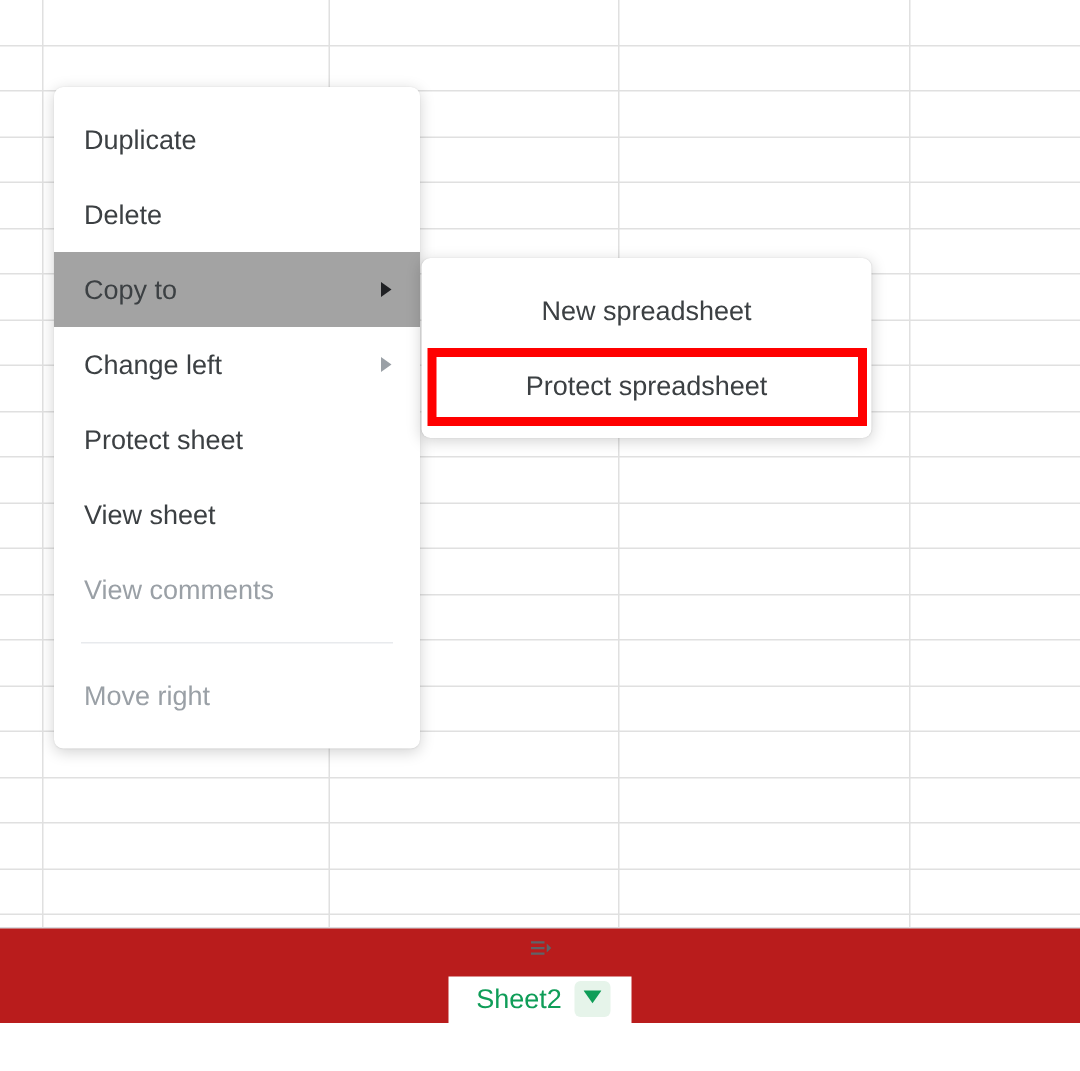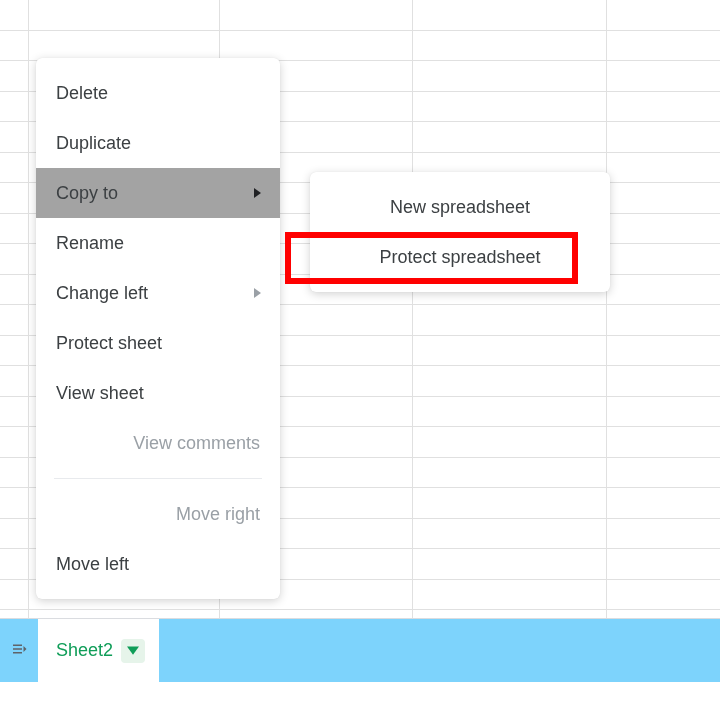--- a/index.html
+++ b/index.html
@@ -28,24 +28,25 @@
       width: 1px;
       background: #e0e0e0;
       height: 618px;
     }
     .sheet-tabs {
       position: absolute;
       bottom: 32px;
       left: 0;
       width: 720px;
       height: 64px;
-      background: #7dd3fc;
+      background: #b91c1c;
       border-top: 1px solid #dadce0;
       display: flex;
       align-items: center;
+      flex-direction: column;
     }
     .all-sheets-btn {
       width: 38px;
       height: 64px;
       display: flex;
       align-items: center;
       justify-content: center;
       cursor: pointer;
     }
     .all-sheets-btn svg { width: 18px; height: 18px; }
@@ -92,21 +93,20 @@
       color: #3c4043;
       cursor: pointer;
       position: relative;
     }
     .menu-item.hover {
       background: #a3a3a3;
     }
     .menu-item.disabled {
       color: #9aa0a6;
       cursor: default;
-      justify-content: flex-end;
     }
     .menu-item .submenu-arrow {
       position: absolute;
       right: 18px;
       top: 50%;
       transform: translateY(-50%);
     }
     .menu-item .submenu-arrow svg { width: 10px; height: 10px; display: block; }
     .menu-item .submenu-arrow.dim svg path { fill: #9aa0a6; }
     .menu-separator {
@@ -116,21 +116,20 @@
     }
     .submenu {
       position: absolute;
       left: 281px;
       top: 172px;
       width: 300px;
       background: #fff;
       border-radius: 6px;
       box-shadow: 0 2px 10px rgba(0,0,0,0.18), 0 0 1px rgba(0,0,0,0.1);
       padding: 10px 0;
-      margin-left: 29px;
     }
     .submenu .menu-item {
       height: 50px;
       justify-content: center;
       padding: 0;
     }
     .highlight-box {
       position: absolute;
       left: 285px;
       top: 232px;
@@ -186,60 +185,54 @@
         <svg viewBox="0 0 10 10">
             <path fill="#0f9d58" d="M0 2 L10 2 L5 9 Z"></path>
           </svg>
       </span>
     </span>
   </div>
 </div>
 
 <div class="context-menu" id="ctx-menu">
     <div class="menu-item">
+      <span>Duplicate</span>
+    </div>
+    <div class="menu-item">
       <span>Delete</span>
-    </div>
-    <div class="menu-item">
-      <span>Duplicate</span>
     </div>
     <div class="menu-item hover">
       <span>Copy to</span>
       <span class="submenu-arrow">
         <svg viewBox="0 0 10 10">
           <path fill="#202124" d="M2 0 L9 5 L2 10 Z"></path>
         </svg>
       </span>
     </div>
     <div class="menu-item">
-      <span>Rename</span>
-    </div>
-    <div class="menu-item">
       <span>Change left</span>
       <span class="submenu-arrow dim">
         <svg viewBox="0 0 10 10">
           <path fill="#202124" d="M2 0 L9 5 L2 10 Z"></path>
         </svg>
       </span>
     </div>
     <div class="menu-item">
       <span>Protect sheet</span>
     </div>
     <div class="menu-item">
       <span>View sheet</span>
     </div>
     <div class="menu-item disabled">
       <span>View comments</span>
     </div>
     <div class="menu-separator"></div>
     <div class="menu-item disabled">
       <span>Move right</span>
     </div>
-    <div class="menu-item">
-      <span>Move left</span>
-    </div>
   </div>
 
 <div class="submenu" id="sub-menu">
     <div class="menu-item">
       <span>New spreadsheet</span>
     </div>
     <div class="menu-item">
       <span>Protect spreadsheet</span>
     </div>
   </div>

